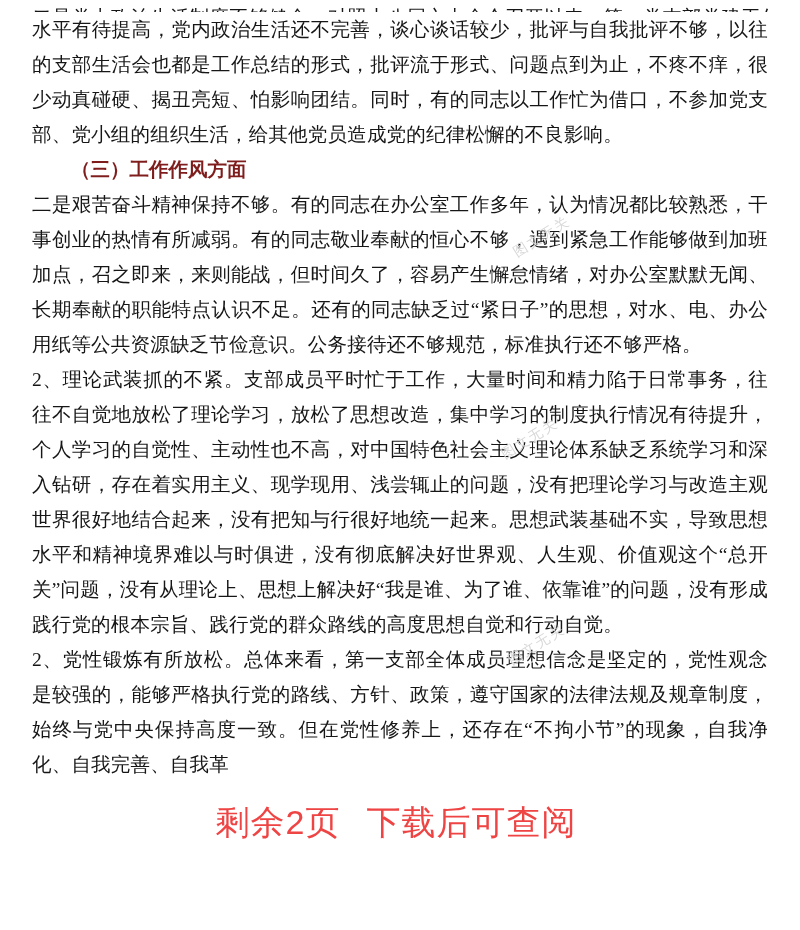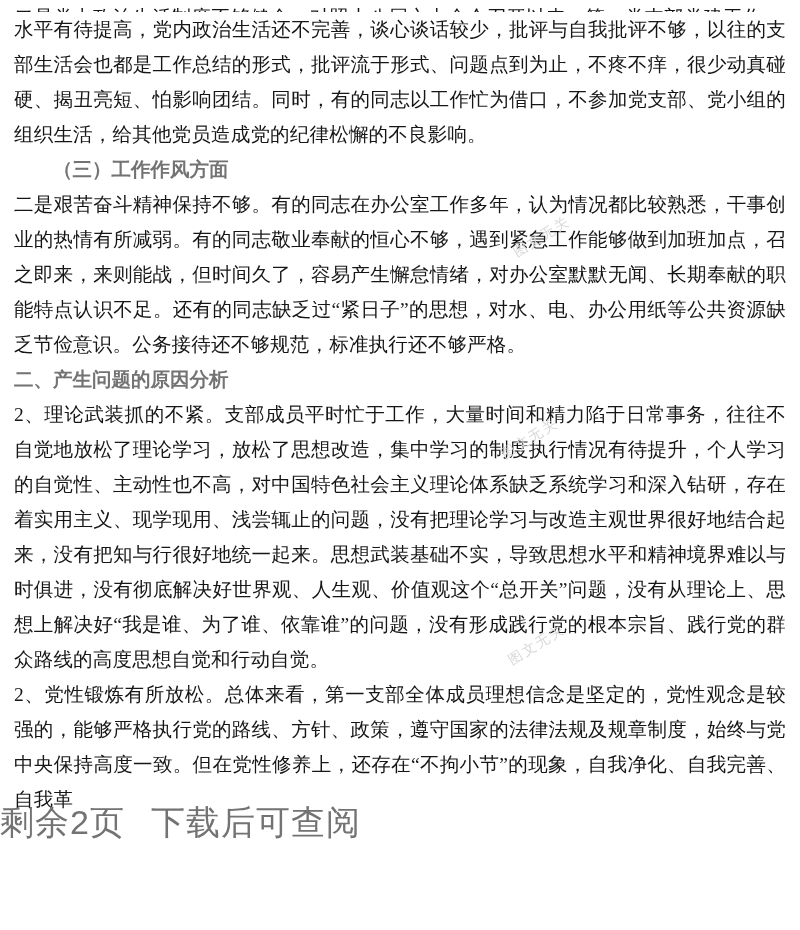--- a/index.html
+++ b/index.html
@@ -13,21 +13,21 @@
     font-family: "Liberation Serif", "DejaVu Serif", serif;
     color: #1a1a1a;
     overflow: hidden;
     position: relative;
   }
   .page {
     position: relative;
     width: 800px;
     height: 930px;
     box-sizing: border-box;
-    padding: 0 14px;
+    padding: 0 32px;
   }
   .doc-body {
     position: relative;
     padding-top: 0;
   }
   .para {
     font-size: 19.5px;
     line-height: 35px;
     text-align: justify;
     text-justify: inter-ideograph;
@@ -44,21 +44,21 @@
     margin: 0;
     color: #161616;
     letter-spacing: 0.2px;
     white-space: nowrap;
   }
   .heading {
     font-size: 19.5px;
     line-height: 35px;
     margin: 0;
     text-indent: 2em;
-    color: #737373;
+    color: #7f1d1d;
   }
   .heading.flush {
     text-indent: 0;
   }
   .watermark {
     position: absolute;
     font-size: 14px;
     color: #d8d8d8;
     letter-spacing: 2px;
     font-family: "Liberation Sans", sans-serif;
@@ -68,23 +68,23 @@
     white-space: nowrap;
   }
   .wm1 { left: 510px; top: 228px; }
   .wm2 { left: 498px; top: 430px; }
   .wm3 { left: 505px; top: 636px; }
   .footer-note {
     position: absolute;
     left: 0;
     right: 8px;
     top: 800px;
-    text-align: left;
+    text-align: center;
     font-size: 34px;
-    color: #737373;
+    color: #ef4444;
     font-family: "Liberation Sans", sans-serif;
     letter-spacing: 1px;
   }
   .footer-note .gap {
     display: inline-block;
     width: 26px;
   }
 </style>
 </head>
 <body>
@@ -95,21 +95,20 @@
 
     <p class="clipped-line">二是党内政治生活制度不够健全。对照十八届六中全会召开以来，第一党支部党建工作</p>
 
     <p class="para">水平有待提高，党内政治生活还不完善，谈心谈话较少，批评与自我批评不够，以往的支部生活会也都是工作总结的形式，批评流于形式、问题点到为止，不疼不痒，很少动真碰硬、揭丑亮短、怕影响团结。同时，有的同志以工作忙为借口，不参加党支部、党小组的组织生活，给其他党员造成党的纪律松懈的不良影响。</p>
 
     <h3 class="heading">（三）工作作风方面</h3>
 
 
     <p class="para">二是艰苦奋斗精神保持不够。有的同志在办公室工作多年，认为情况都比较熟悉，干事创业的热情有所减弱。有的同志敬业奉献的恒心不够，遇到紧急工作能够做到加班加点，召之即来，来则能战，但时间久了，容易产生懈怠情绪，对办公室默默无闻、长期奉献的职能特点认识不足。还有的同志缺乏过“紧日子”的思想，对水、电、办公用纸等公共资源缺乏节俭意识。公务接待还不够规范，标准执行还不够严格。</p>
 
-    <h3 class="heading flush">二、产生问题的原因分析</h3>
 
 
     <p class="para">2、理论武装抓的不紧。支部成员平时忙于工作，大量时间和精力陷于日常事务，往往不自觉地放松了理论学习，放松了思想改造，集中学习的制度执行情况有待提升，个人学习的自觉性、主动性也不高，对中国特色社会主义理论体系缺乏系统学习和深入钻研，存在着实用主义、现学现用、浅尝辄止的问题，没有把理论学习与改造主观世界很好地结合起来，没有把知与行很好地统一起来。思想武装基础不实，导致思想水平和精神境界难以与时俱进，没有彻底解决好世界观、人生观、价值观这个“总开关”问题，没有从理论上、思想上解决好“我是谁、为了谁、依靠谁”的问题，没有形成践行党的根本宗旨、践行党的群众路线的高度思想自觉和行动自觉。</p>
 
     <p class="para">2、党性锻炼有所放松。总体来看，第一支部全体成员理想信念是坚定的，党性观念是较强的，能够严格执行党的路线、方针、政策，遵守国家的法律法规及规章制度，始终与党中央保持高度一致。但在党性修养上，还存在“不拘小节”的现象，自我净化、自我完善、自我革</p>
 
   </div>
 
   <div class="watermark wm1">图文无关</div>
   <div class="watermark wm2">图文无关</div>

